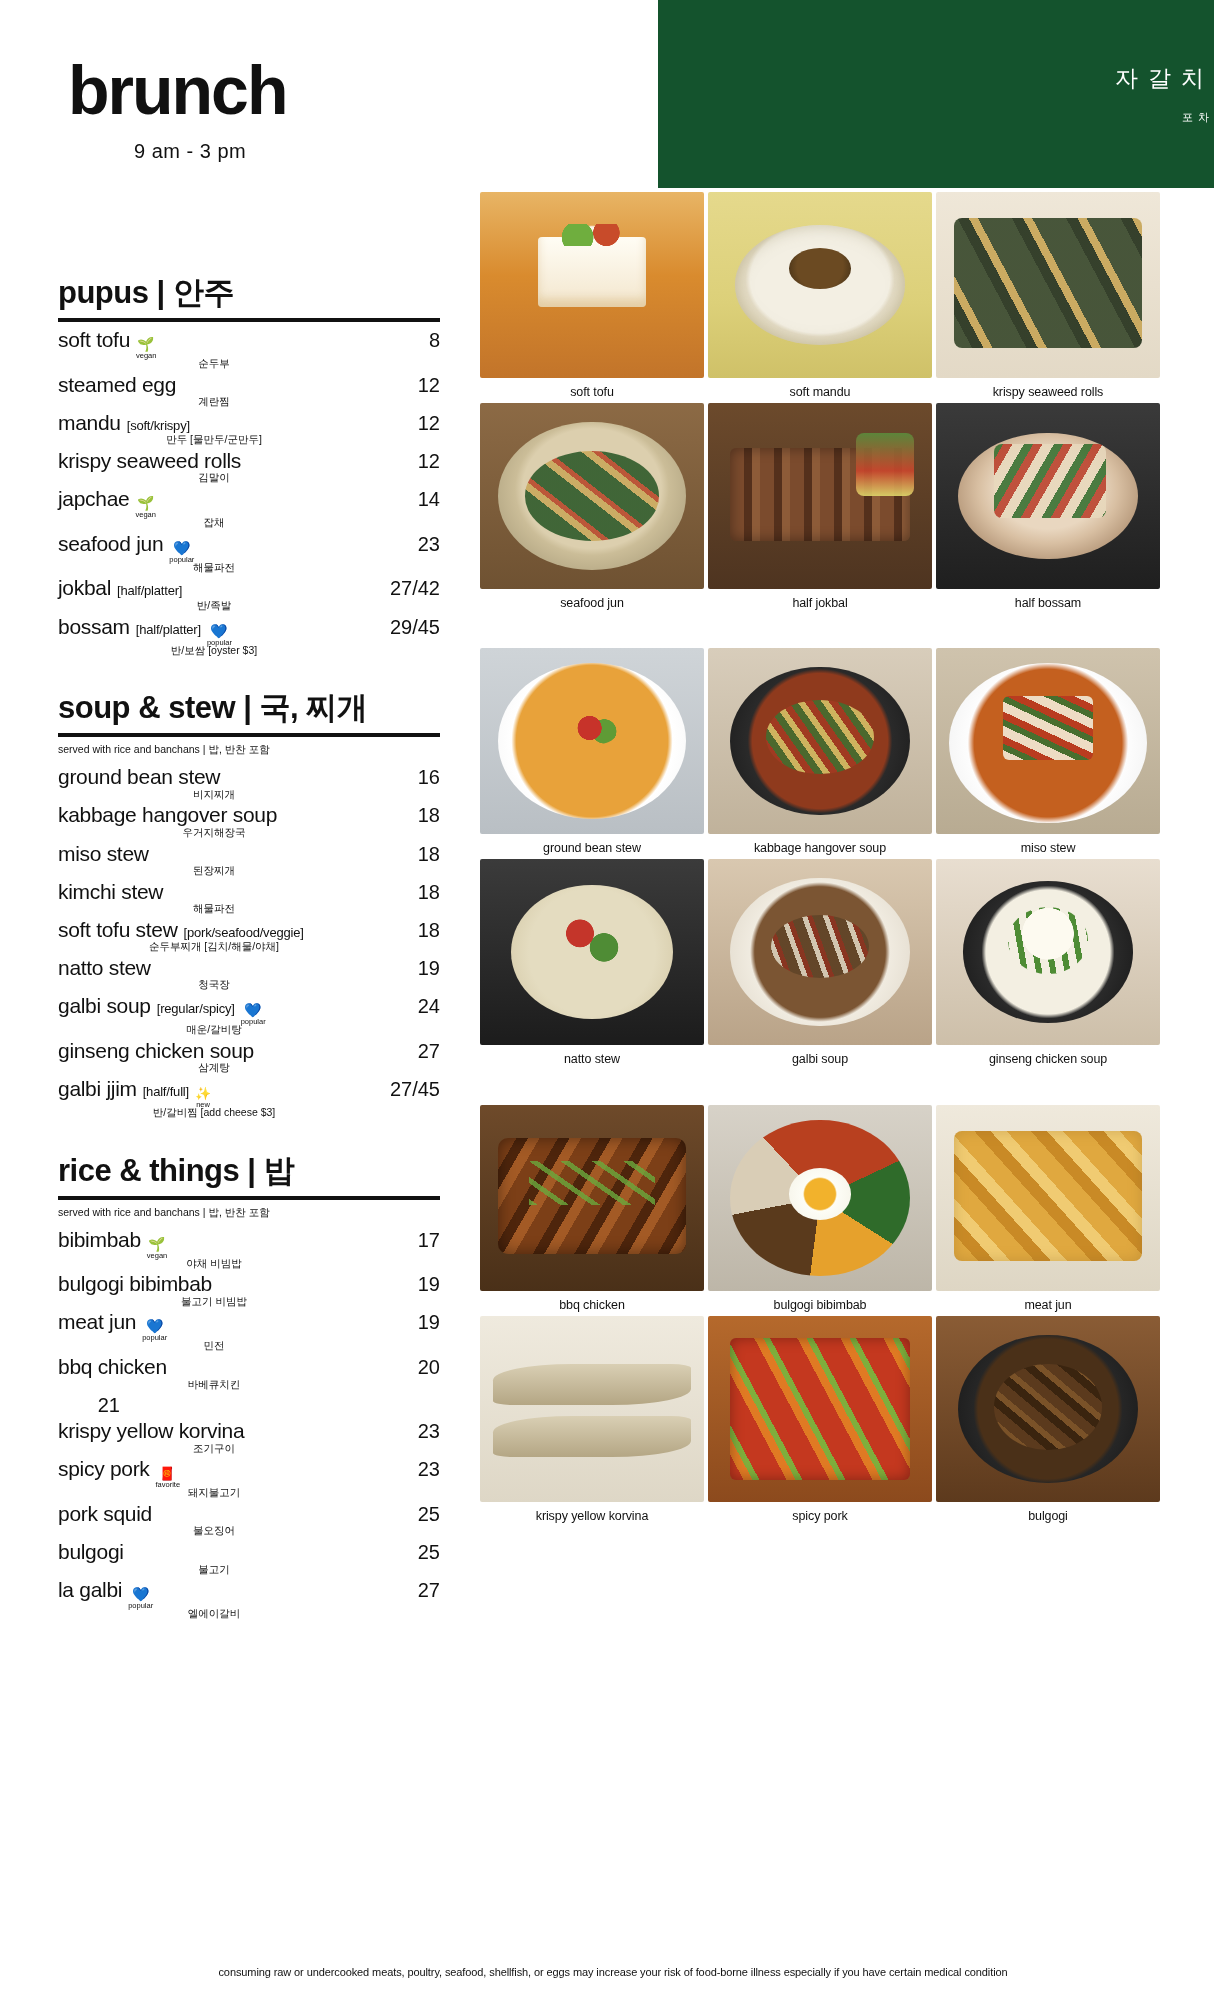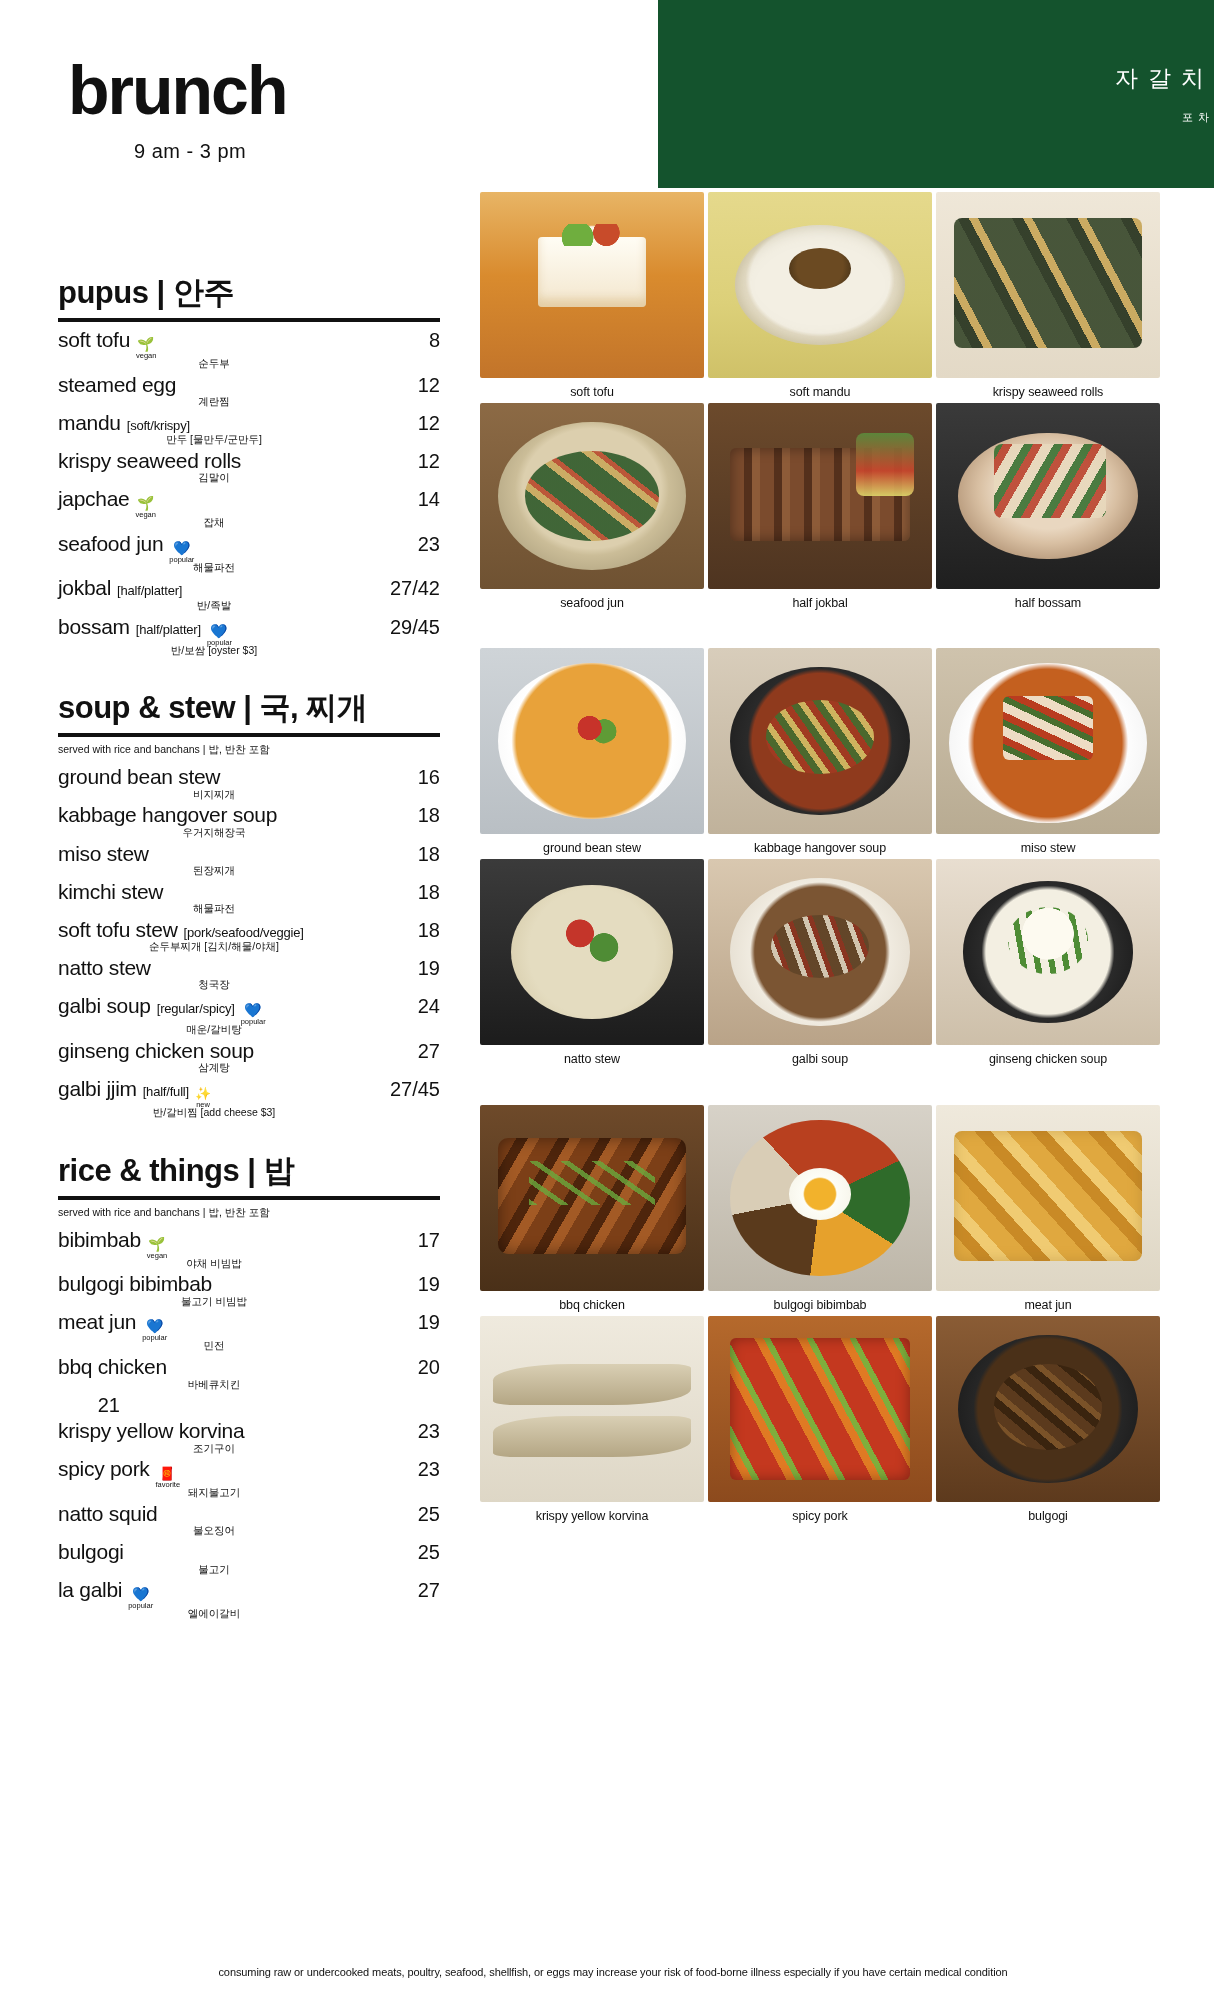--- a/index.html
+++ b/index.html
@@ -594,21 +594,21 @@
                 <span class="cap">favorite</span>
               </span>
             </div>
             <div class="item-kr">돼지불고기</div>
           </div>
           <div class="item-price">23</div>
         </div>
         <div class="item">
           <div class="item-left">
             <div class="item-name-row">
-              <span class="item-name">natto squid</span>
+              <span class="item-name">pork squid</span>
             </div>
             <div class="item-kr">불오징어</div>
           </div>
           <div class="item-price">25</div>
         </div>
         <div class="item">
           <div class="item-left">
             <div class="item-name-row">
               <span class="item-name">bulgogi</span>
             </div>

